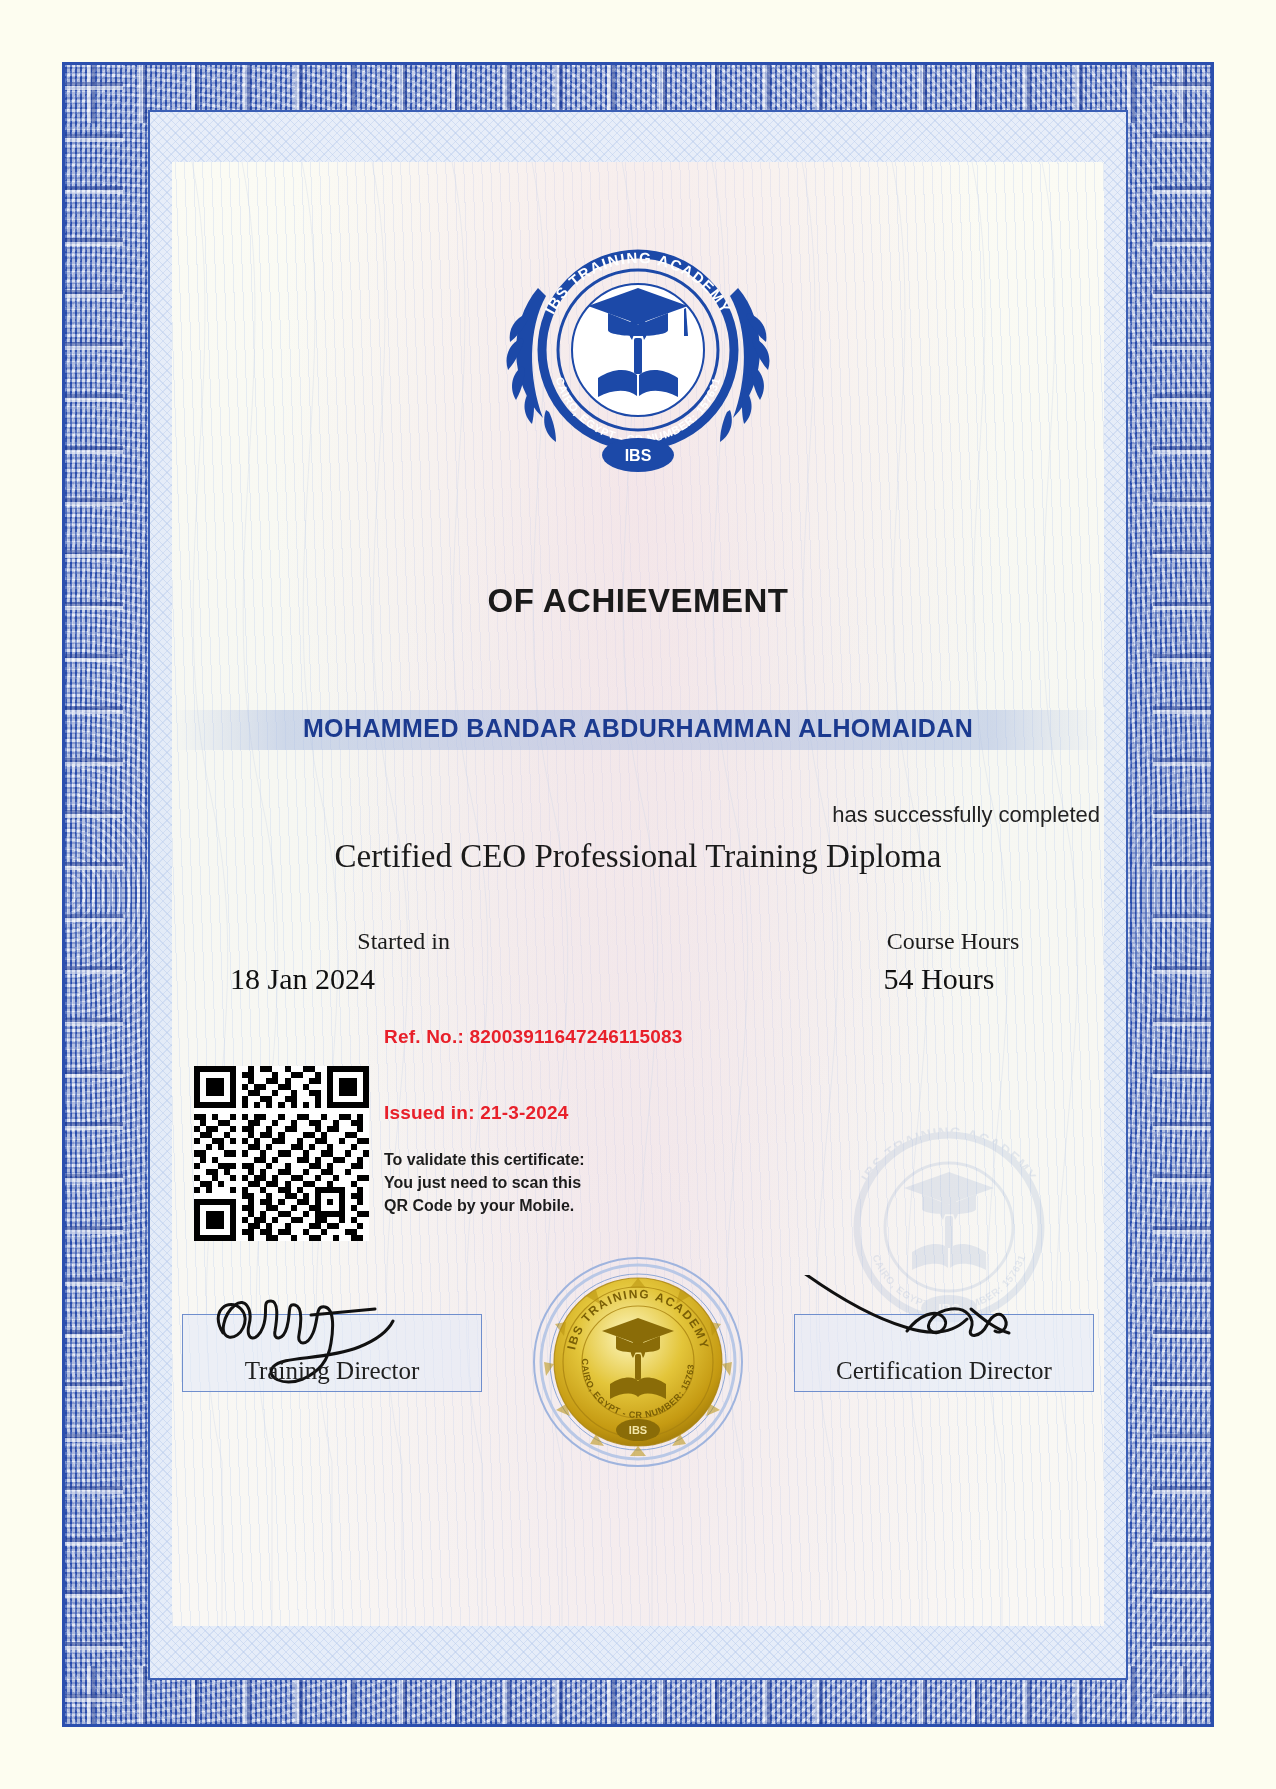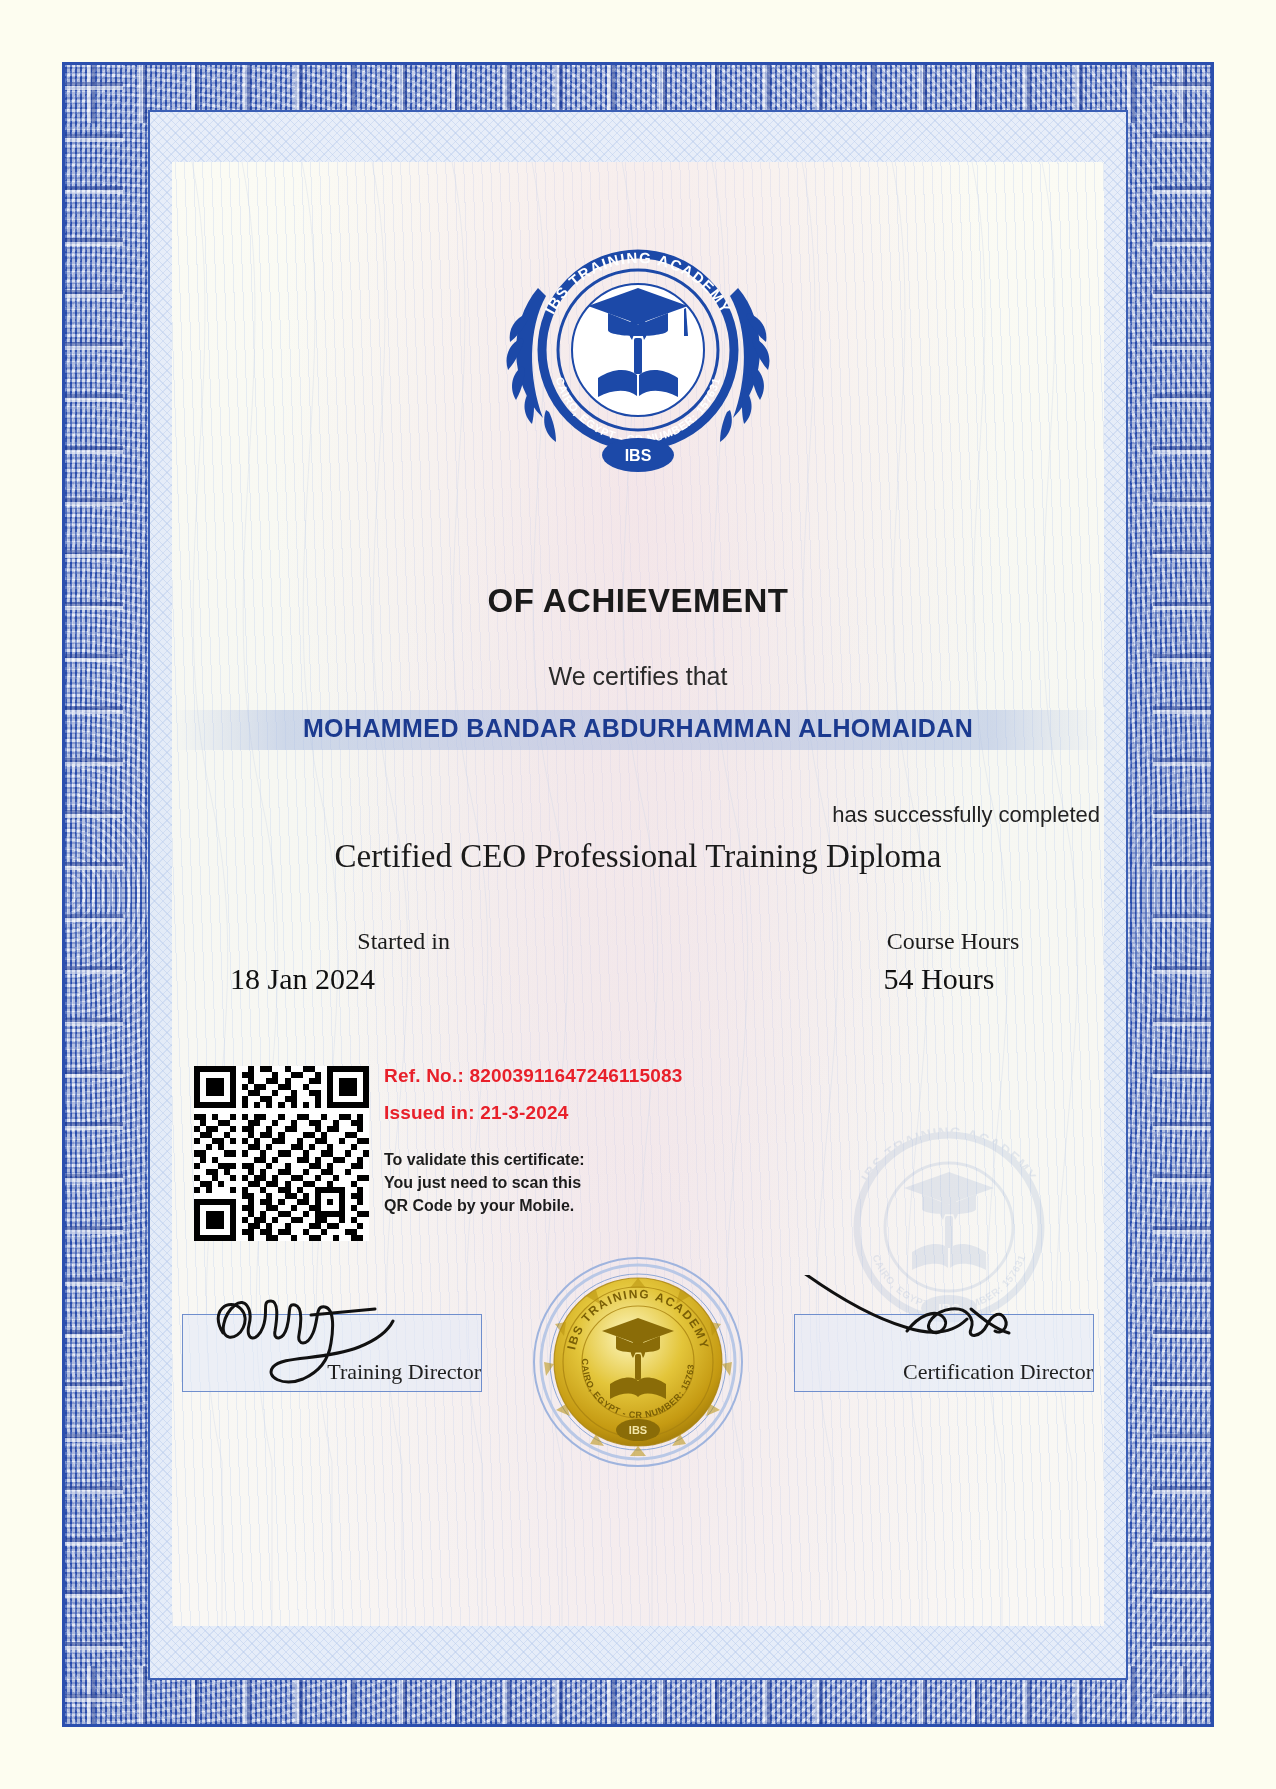--- a/index.html
+++ b/index.html
@@ -222,21 +222,21 @@
     position: absolute;
     left: 22px;
     top: 904px;
     width: 175px;
     height: 175px;
     background: #ffffff;
   }
   .ref-line {
     position: absolute;
     left: 212px;
-    top: 903px;
+    top: 864px;
     font-size: 19px;
     font-weight: bold;
     color: #e8202a;
     letter-spacing: 0.2px;
   }
   .issued-line {
     position: absolute;
     left: 212px;
     top: 940px;
     font-size: 19px;
@@ -273,23 +273,23 @@
     border: 1px solid #6f8ecd;
     background: rgba(226,234,247,0.55);
     box-sizing: border-box;
   }
   .sig-box.left { left: 10px; }
   .sig-box.right { right: 10px; }
   .sig-label {
     position: absolute;
     bottom: 6px;
     left: 0; right: 0;
-    text-align: right;
+    text-align: center;
     font-family: "Liberation Serif", serif;
-    font-size: 22px;
+    font-size: 25px;
     color: #1f1f1f;
   }
   .sig-ink {
     position: absolute;
     left: 0; top: -40px;
     width: 300px;
     height: 110px;
     pointer-events: none;
   }
 
@@ -389,21 +389,20 @@
           <path d="M188,90 L190,118 L186,118 L186,91 Z"></path>
         </g>
 
         <ellipse cx="140" cy="237" rx="36" ry="17" fill="#1c49a8"></ellipse>
         <text x="140" y="243" text-anchor="middle" font-family="Liberation Sans, sans-serif" font-size="16" font-weight="bold" fill="#ffffff">IBS</text>
       </svg>
     </div>
 
     <div class="title-sub">OF ACHIEVEMENT</div>
 
-    <div class="certifies-line">We certifies that</div>
 
     <div class="recipient-band"></div>
     <div class="recipient-name">MOHAMMED BANDAR ABDURHAMMAN ALHOMAIDAN</div>
 
     <div class="completed-line">has successfully completed</div>
     <div class="course-title">Certified CEO Professional Training Diploma</div>
 
     <div class="meta-left-label">Started in</div>
     <div class="meta-left-value">18 Jan 2024</div>
     <div class="meta-right-label">Course Hours</div>

